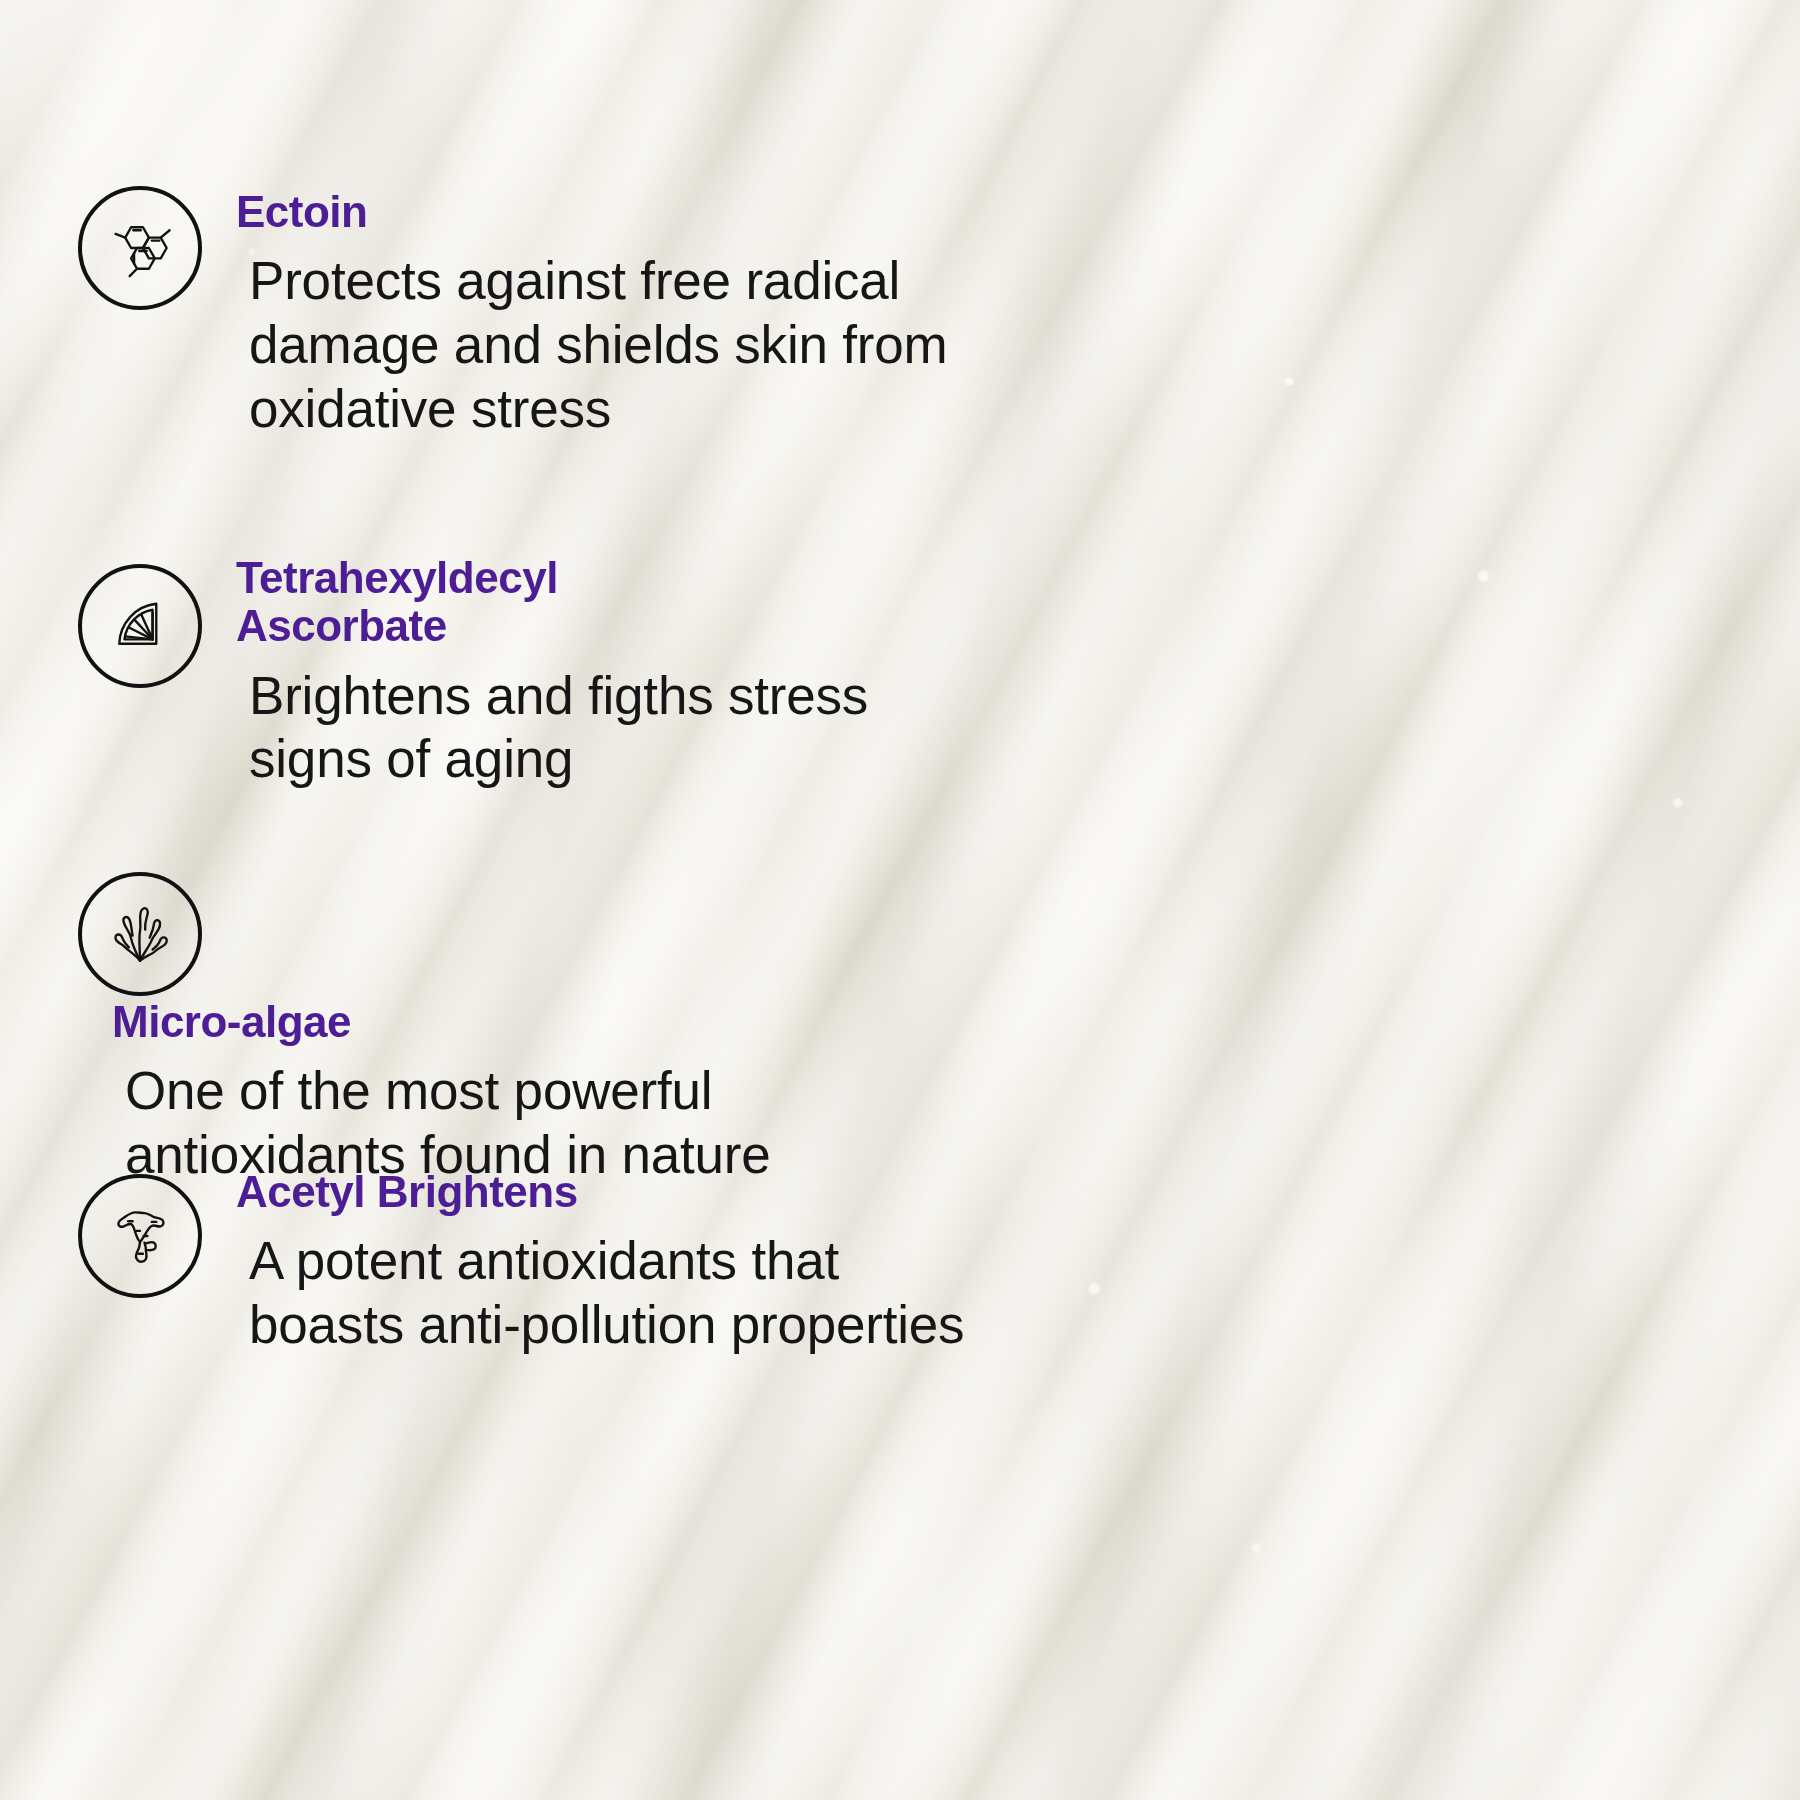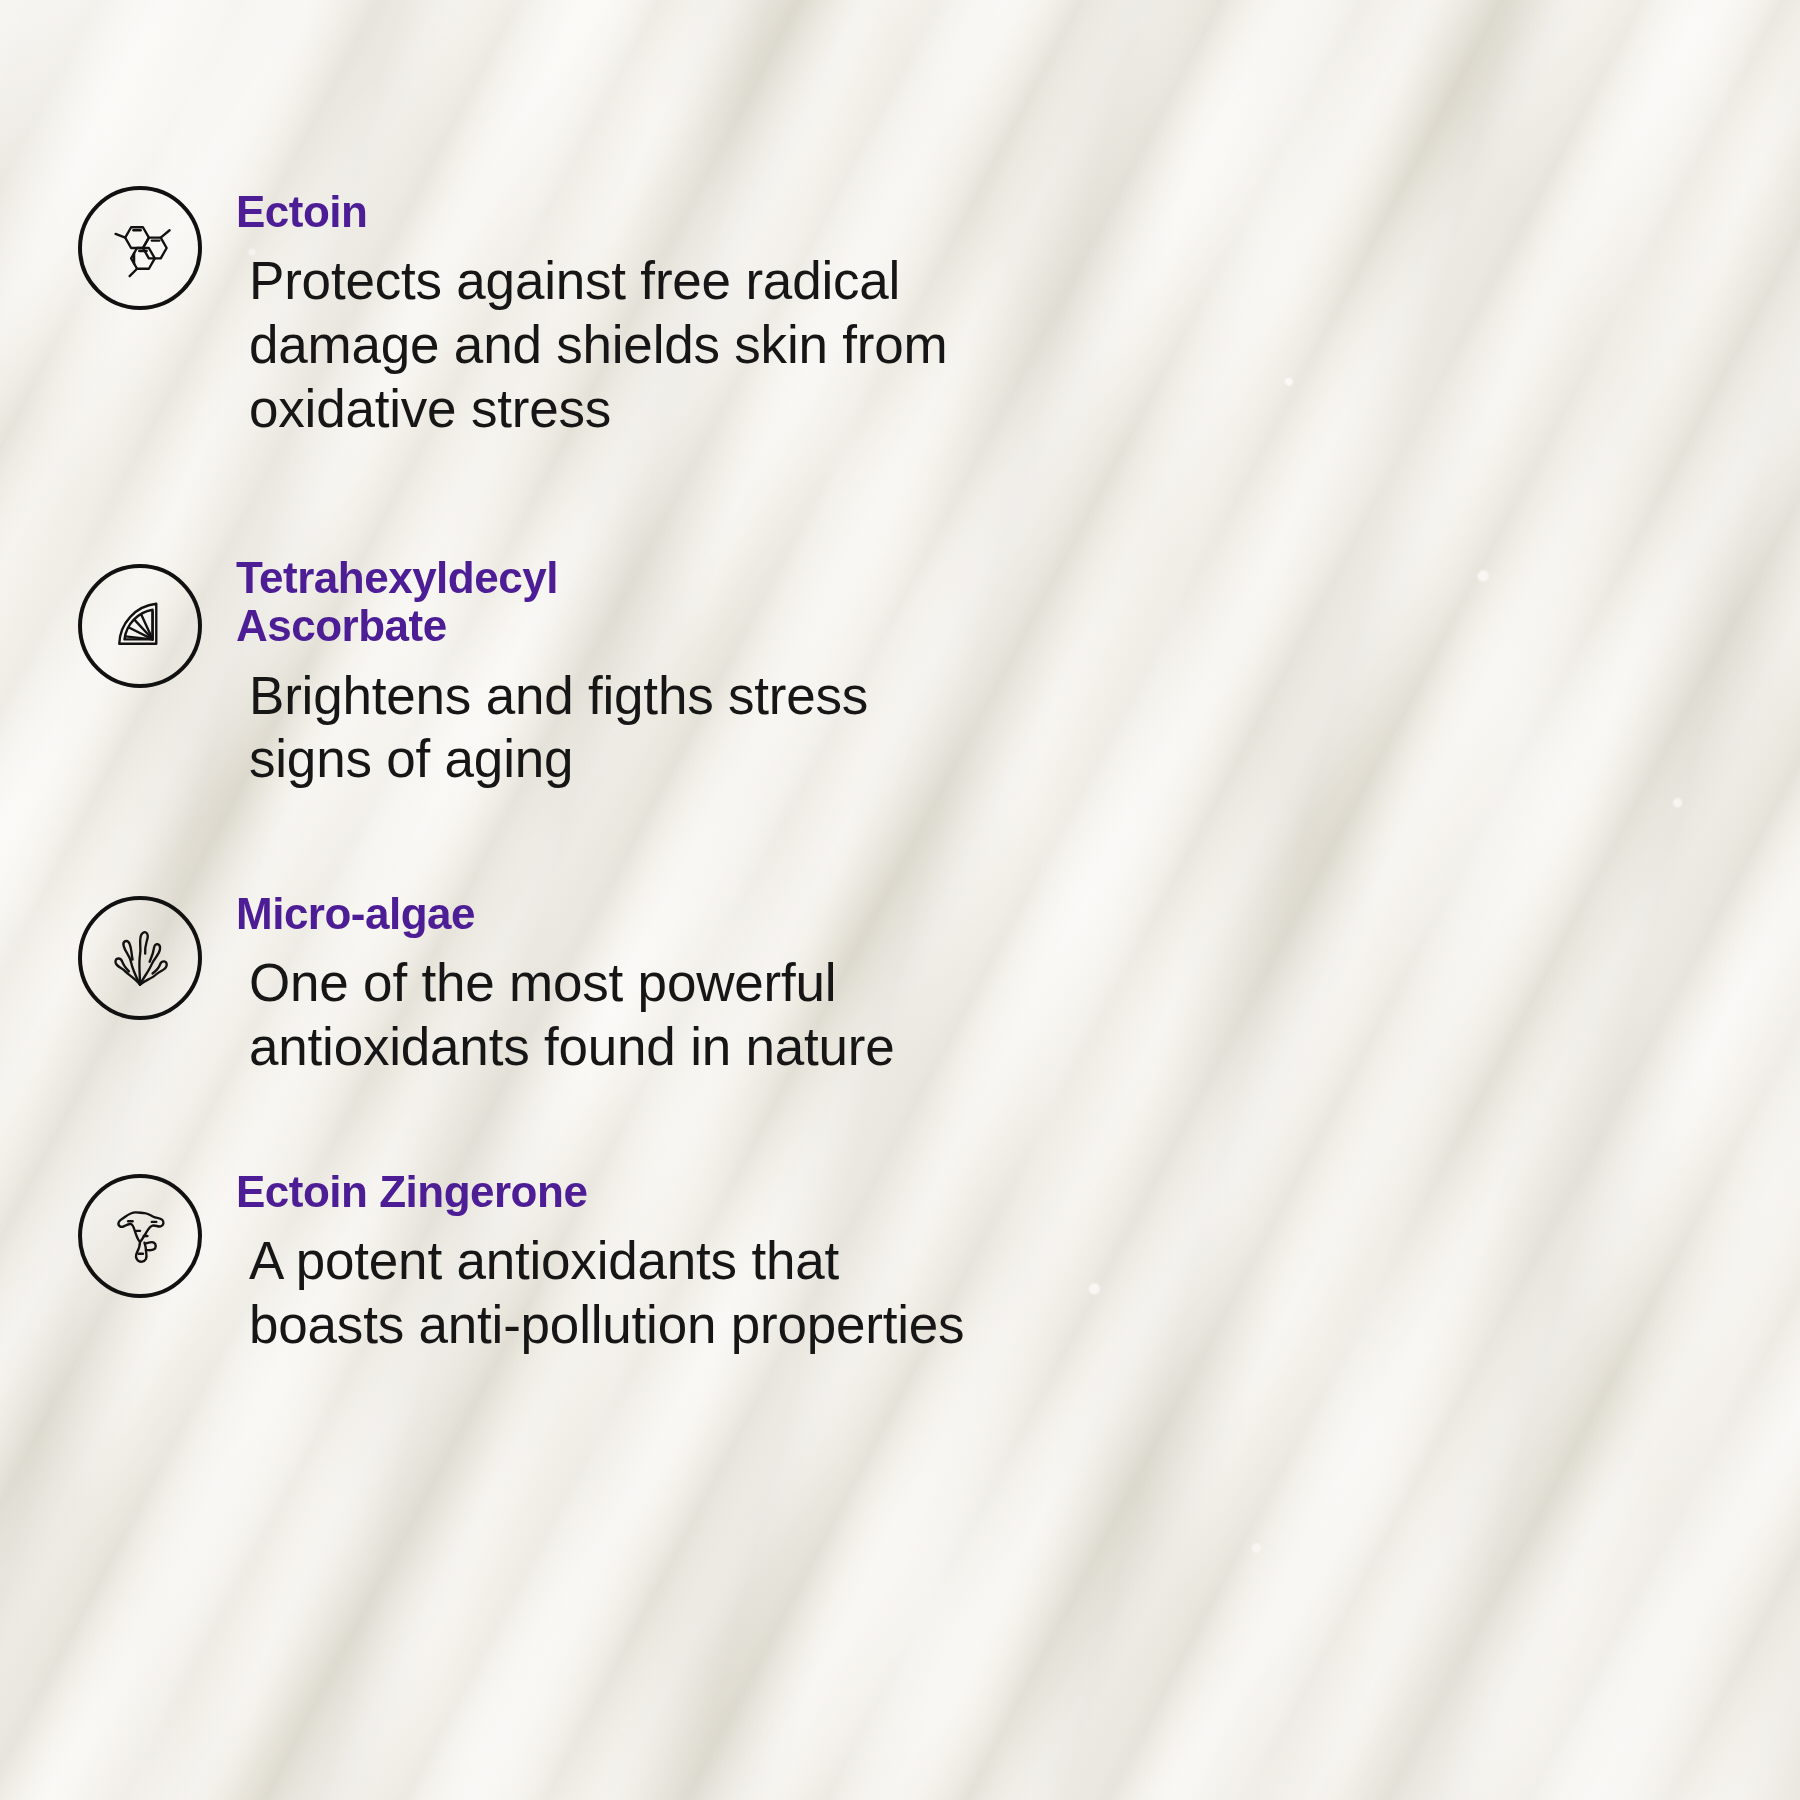--- a/index.html
+++ b/index.html
@@ -155,21 +155,21 @@
     line-height: 1.20;
     letter-spacing: -0.2px;
     color: #161616;
     margin: 13px;
     white-space: pre-line;
   }
 
   
   #item-0 { left: 78px; top: 186px; }
   #item-1 { left: 78px; top: 552px; }
-  #item-2 { left: 78px; top: 888px; }
+  #item-2 { left: 78px; top: 864px; flex-direction: column; }
   #item-3 { left: 78px; top: 1166px; }
 
   #item-1 .icon-badge { margin-top: 12px; }
   #item-2 .icon-badge { margin-top: 8px; }
   #item-3 .icon-badge { margin-top: 8px; }
 </style>
 </head>
 <body>
 
 <div id="stage">
@@ -258,20 +258,20 @@
                    C58,65 57,62 56,59"></path>
           <path d="M58,69 C62,69 66,70 69,68 C72,66 72,61 69,59 C66,57 62,59 58,60"></path>
           <line x1="34" y1="30" x2="40" y2="30"></line>
           <line x1="66" y1="31" x2="72" y2="31"></line>
           <line x1="45" y1="43" x2="50" y2="43"></line>
           <line x1="55" y1="50" x2="60" y2="50"></line>
           <line x1="48" y1="74" x2="54" y2="74"></line>
         </svg>
       </div>
       <div class="text-col">
-        <h2 class="ing-title">Ectoin Zingerone</h2>
+        <h2 class="ing-title">Acetyl Brightens</h2>
         <p class="ing-desc">A potent antioxidants that
 boasts anti-pollution properties</p>
       </div>
     </div>
 
   </div>
 </div>
 
 </body></html>

